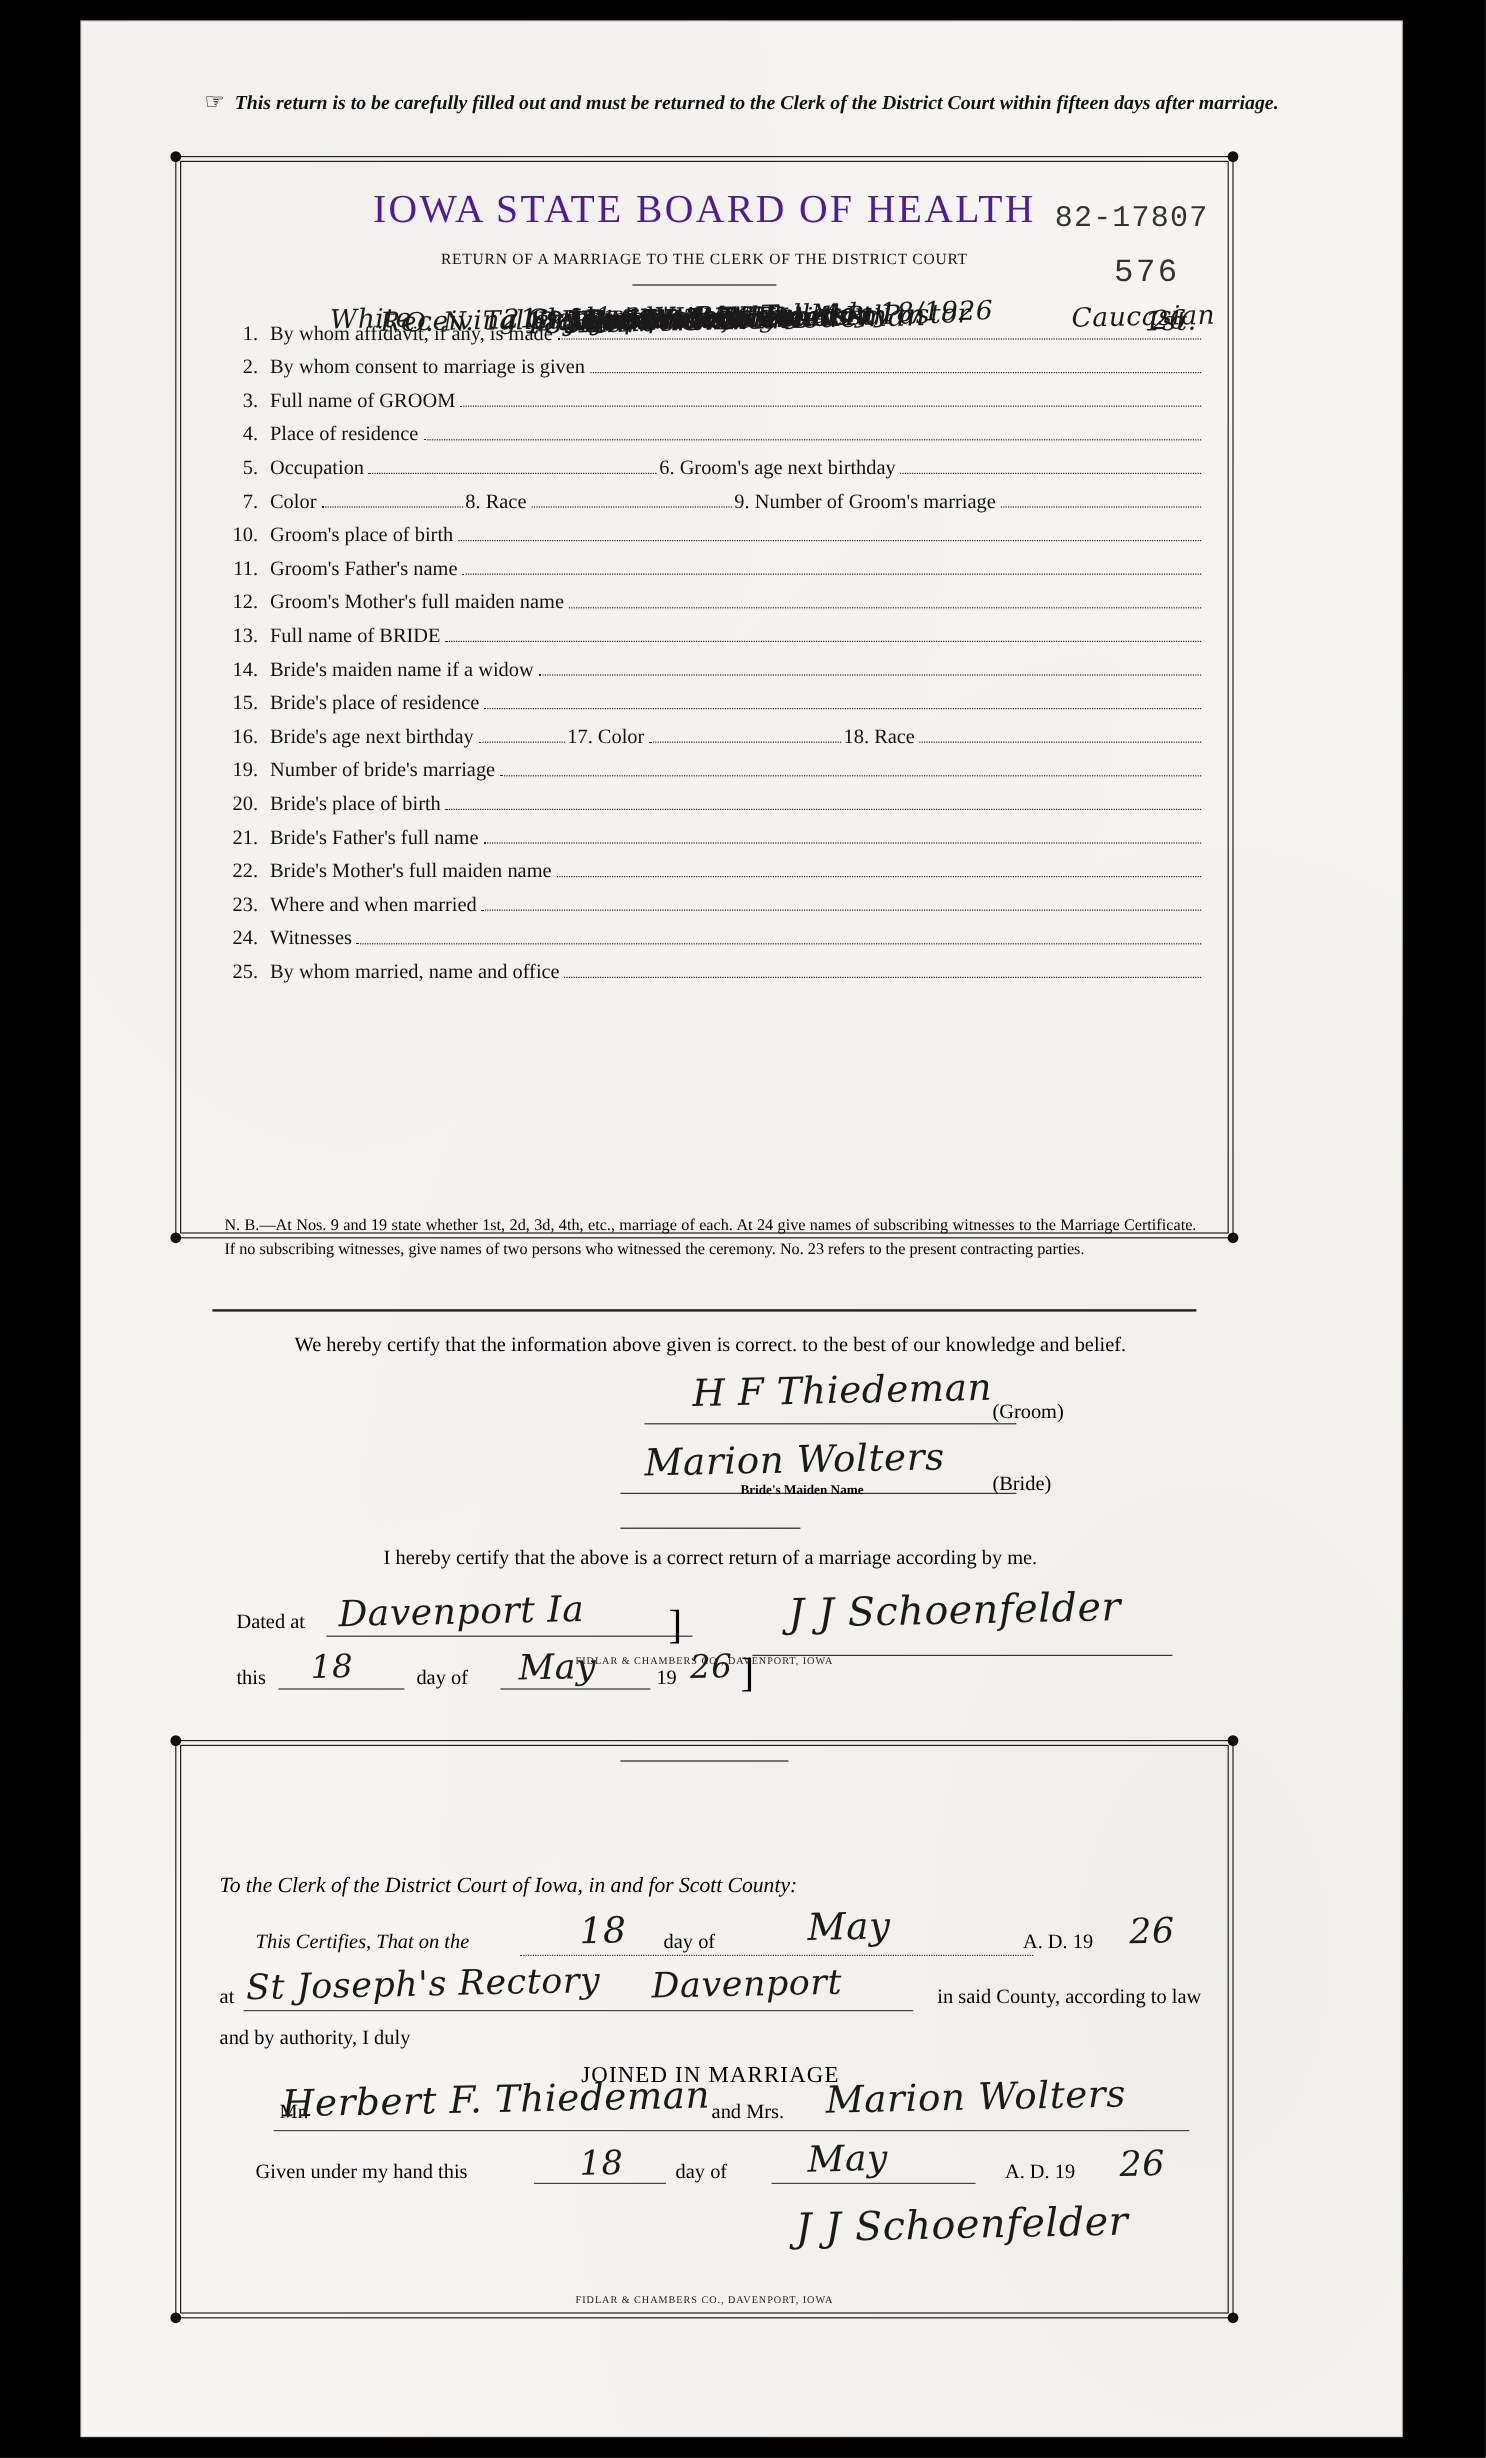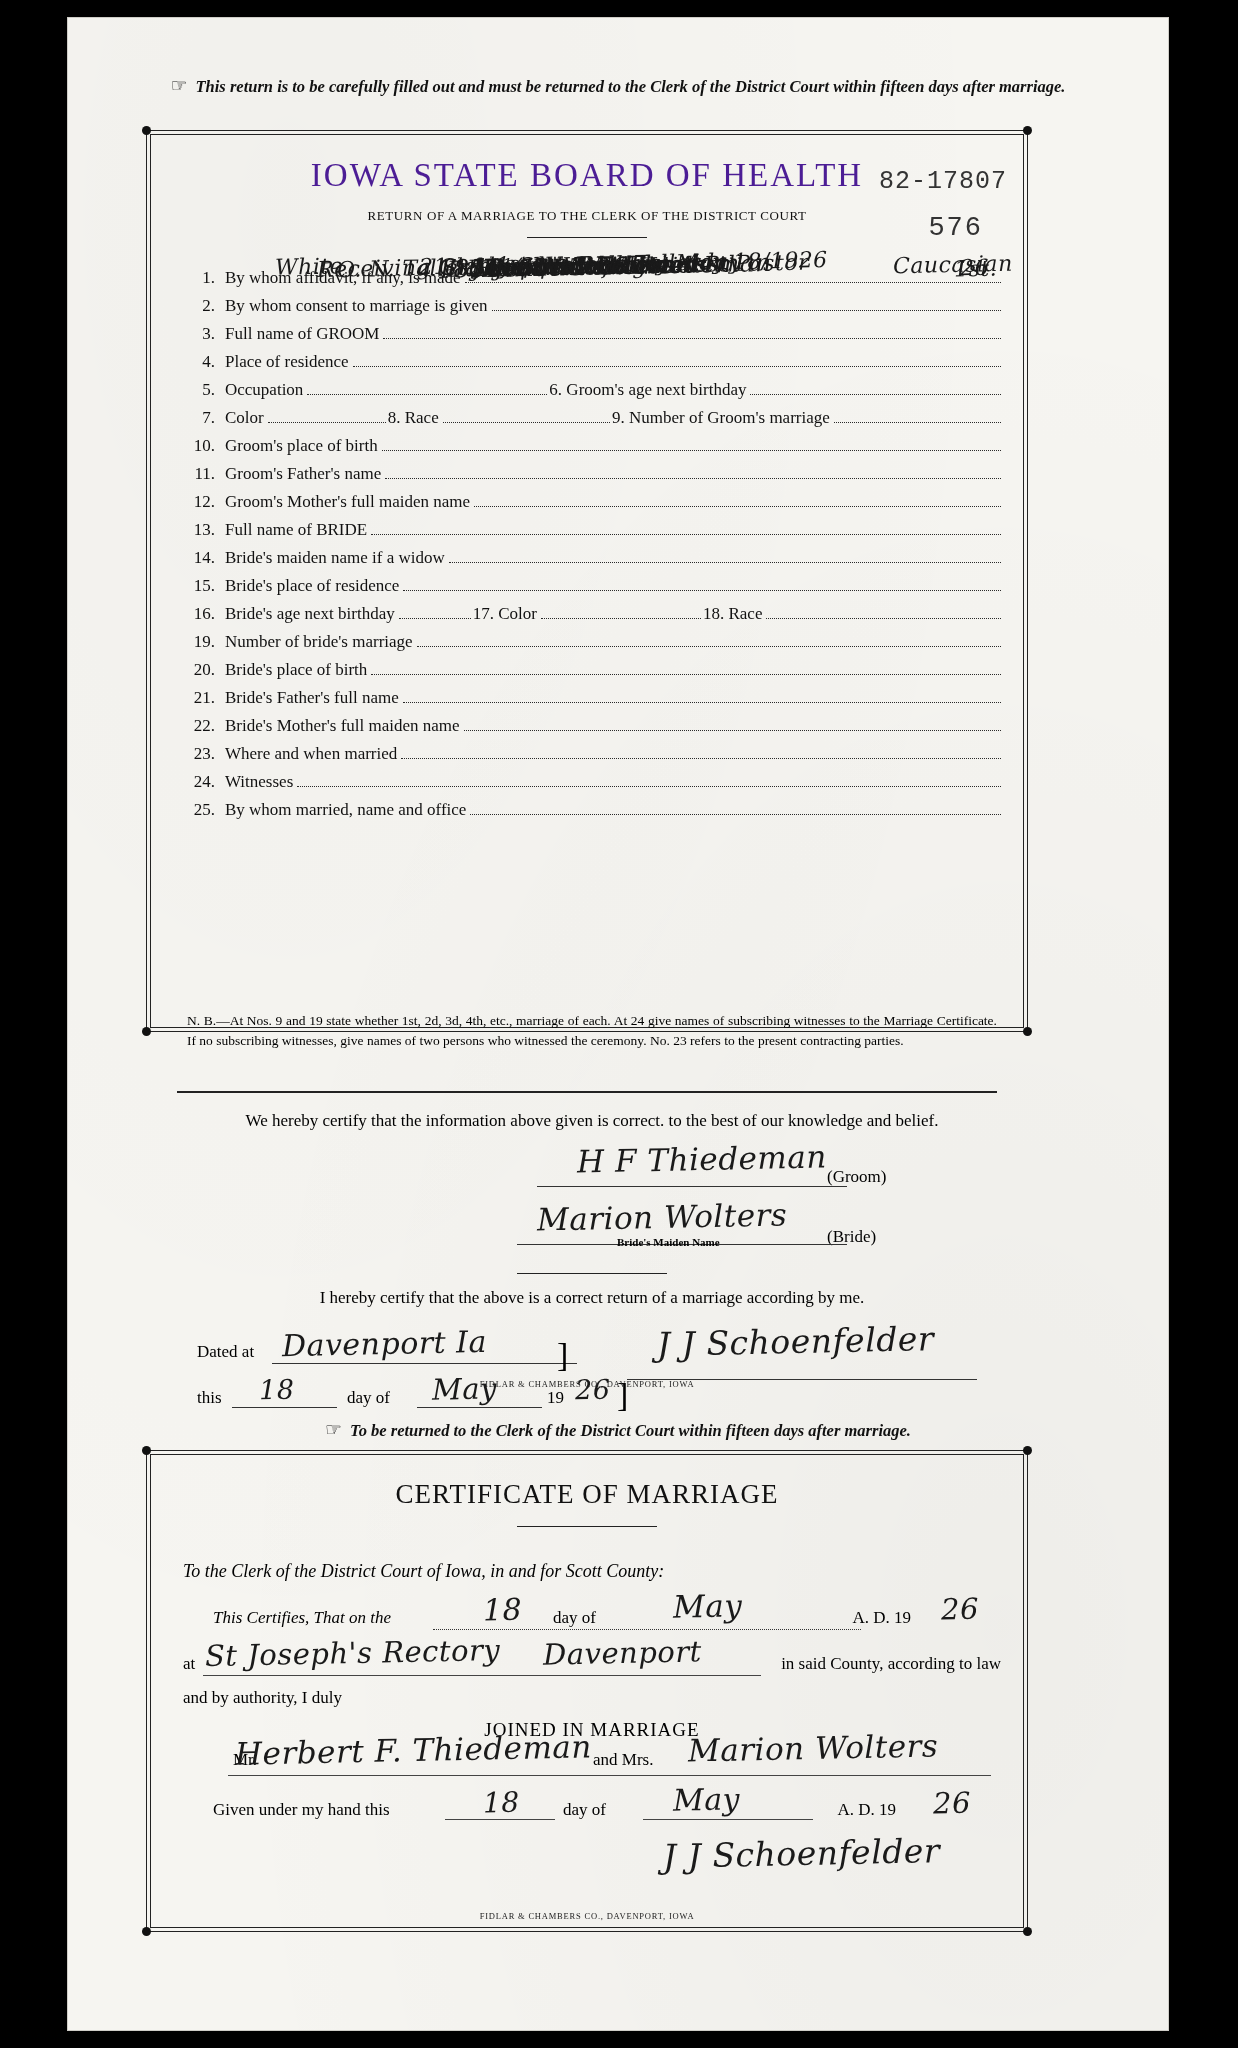--- a/index.html
+++ b/index.html
@@ -273,31 +273,27 @@
           <span style="position:absolute;left:230px;width:125px;top:26px;border-bottom:1px solid #333;height:1px;"></span>
           <span style="position:absolute;left:360px;top:8px;">19</span>
           <span class="hand" style="font-size:27px;position:absolute;left:388px;top:-6px;">26</span>
           <span style="position:absolute;left:430px;top:-4px;font-size:34px;">]</span>
         </div>
       </div>
 
       <div class="imprint1" style="top:1248px;">FIDLAR &amp; CHAMBERS CO., DAVENPORT, IOWA</div>
     </div>
 
-    <div class="notice2">
-      <span class="hand-ptr">☞</span><span>To be returned to the Clerk of the District Court within fifteen days after marriage.</span>
-    </div>
 
     <div class="box f2">
       <div class="corner" style="left:-5px;top:-5px;"></div>
       <div class="corner" style="right:-5px;top:-5px;"></div>
       <div class="corner" style="left:-5px;bottom:-5px;"></div>
       <div class="corner" style="right:-5px;bottom:-5px;"></div>
 
-      <div class="title2">CERTIFICATE OF MARRIAGE</div>
       <div class="rule" style="width:140px;margin-top:16px;"></div>
 
       <div style="position:absolute;left:36px;right:26px;top:110px;font-size:17px;">
         <div style="font-style:italic;font-size:18px;">To the Clerk of the District Court of Iowa, in and for Scott County:</div>
 
         <div style="position:relative;height:46px;margin-top:16px;">
           <span style="position:absolute;left:30px;top:10px;font-style:italic;">This Certifies, That on the</span>
           <span style="position:absolute;left:250px;right:140px;top:30px;border-bottom:1px dotted #333;height:1px;"></span>
           <span class="hand" style="font-size:30px;position:absolute;left:300px;top:-6px;">18</span>
           <span style="position:absolute;left:370px;top:10px;">day of</span>

